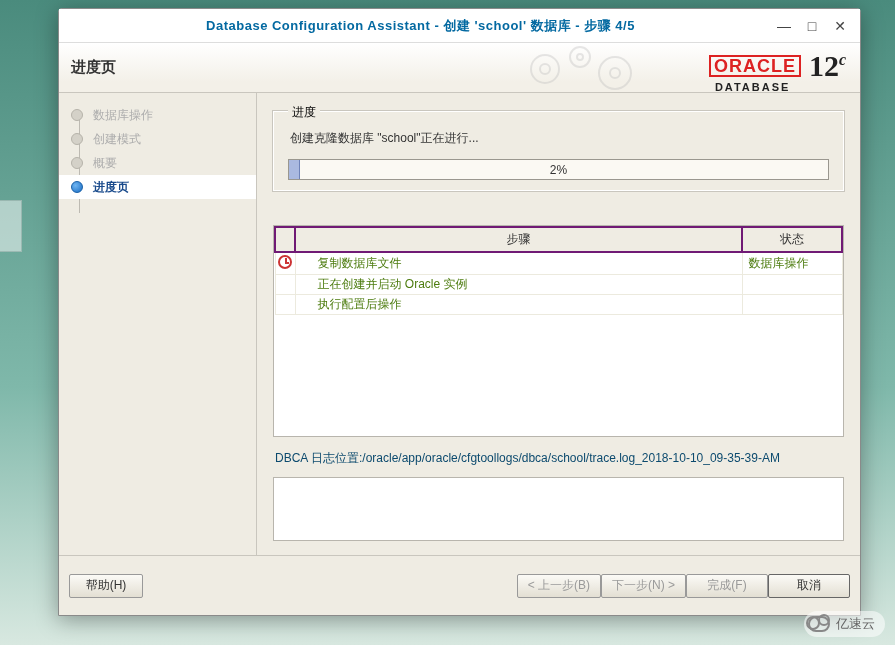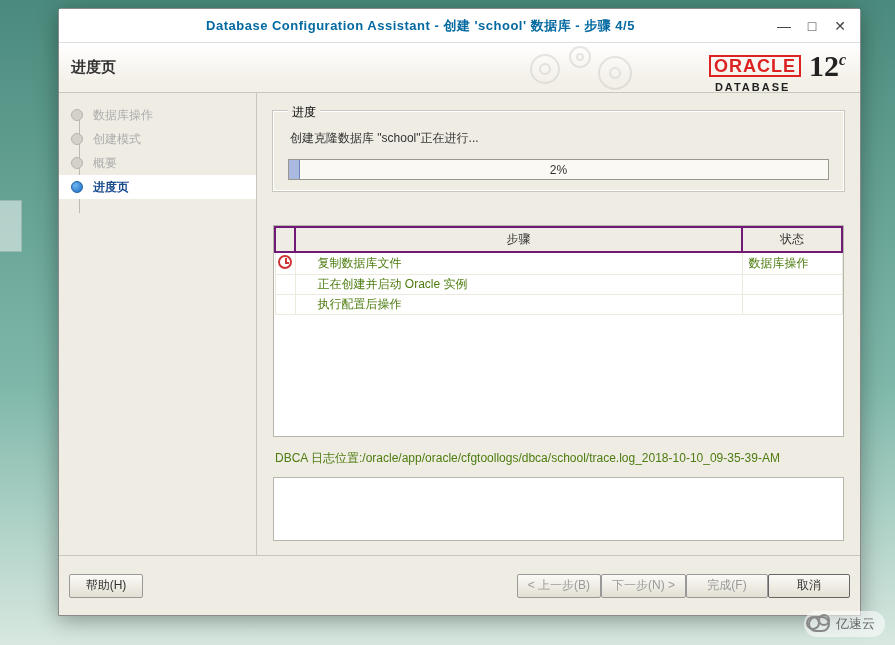--- a/index.html
+++ b/index.html
@@ -200,21 +200,21 @@
     color:#4d7c0f;
     white-space: nowrap;
     margin-top: 36px;
   }
   tbody td.icon-col { width:20px; padding:2px; text-align:center; }
   tbody td.status-col { width: 100px; padding-left:6px; }
   .clock { width:14px; height:14px; display:inline-block; border:2px solid #c33; border-radius:50%; position:relative; background:#fff;}
   .clock:before{content:"";position:absolute;left:5px;top:1px;width:1.5px;height:5px;background:#c33;}
   .clock:after{content:"";position:absolute;left:5px;top:5px;width:4px;height:1.5px;background:#c33;}
 
-  .log-loc { margin-top: 13px; font-size: 12px; color:#4d7c0f; padding-left:2px;}
+  .log-loc { margin-top: 13px; font-size: 12px; color:#0c4a6e; padding-left:2px;}
   .log-box {
     margin-top: 10px;
     height: 64px;
     border: 1px solid #b8b5ad;
     background: #fff;
   }
 
   .footer {
     height: 60px;
     background: var(--panel-light);

